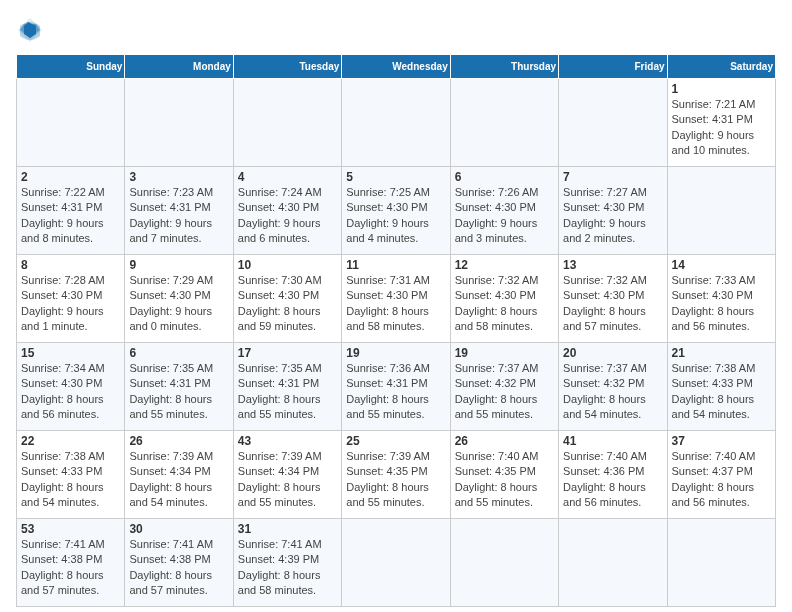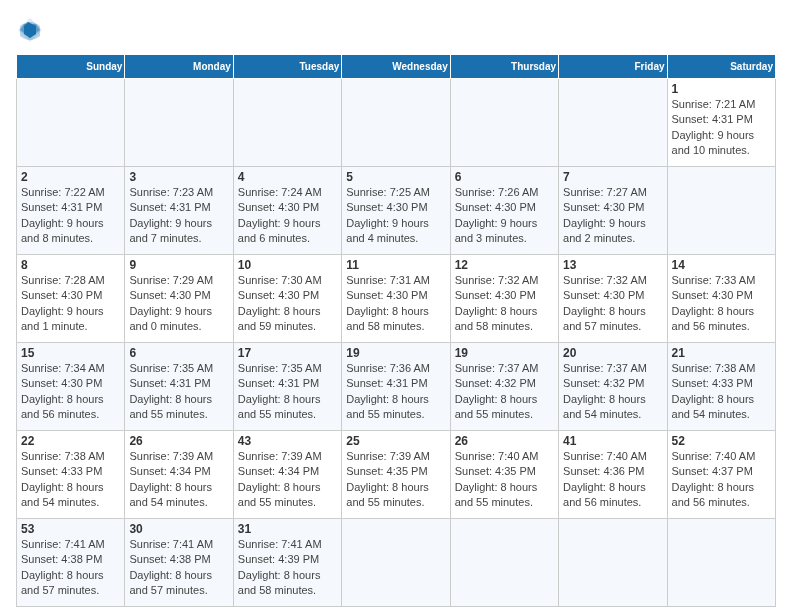--- a/index.html
+++ b/index.html
@@ -257,21 +257,21 @@
           </td>
           <td>
             <span class="day-num">26</span>
             <div class="day-info">Sunrise: 7:40 AM<br>Sunset: 4:35 PM<br>Daylight: 8 hours and 55 minutes.</div>
           </td>
           <td>
             <span class="day-num">41</span>
             <div class="day-info">Sunrise: 7:40 AM<br>Sunset: 4:36 PM<br>Daylight: 8 hours and 56 minutes.</div>
           </td>
           <td>
-            <span class="day-num">52</span>
+            <span class="day-num">37</span>
             <div class="day-info">Sunrise: 7:40 AM<br>Sunset: 4:37 PM<br>Daylight: 8 hours and 56 minutes.</div>
           </td>
         </tr>
         <tr>
           <td>
             <span class="day-num">53</span>
             <div class="day-info">Sunrise: 7:41 AM<br>Sunset: 4:38 PM<br>Daylight: 8 hours and 57 minutes.</div>
           </td>
           <td>
             <span class="day-num">30</span>

